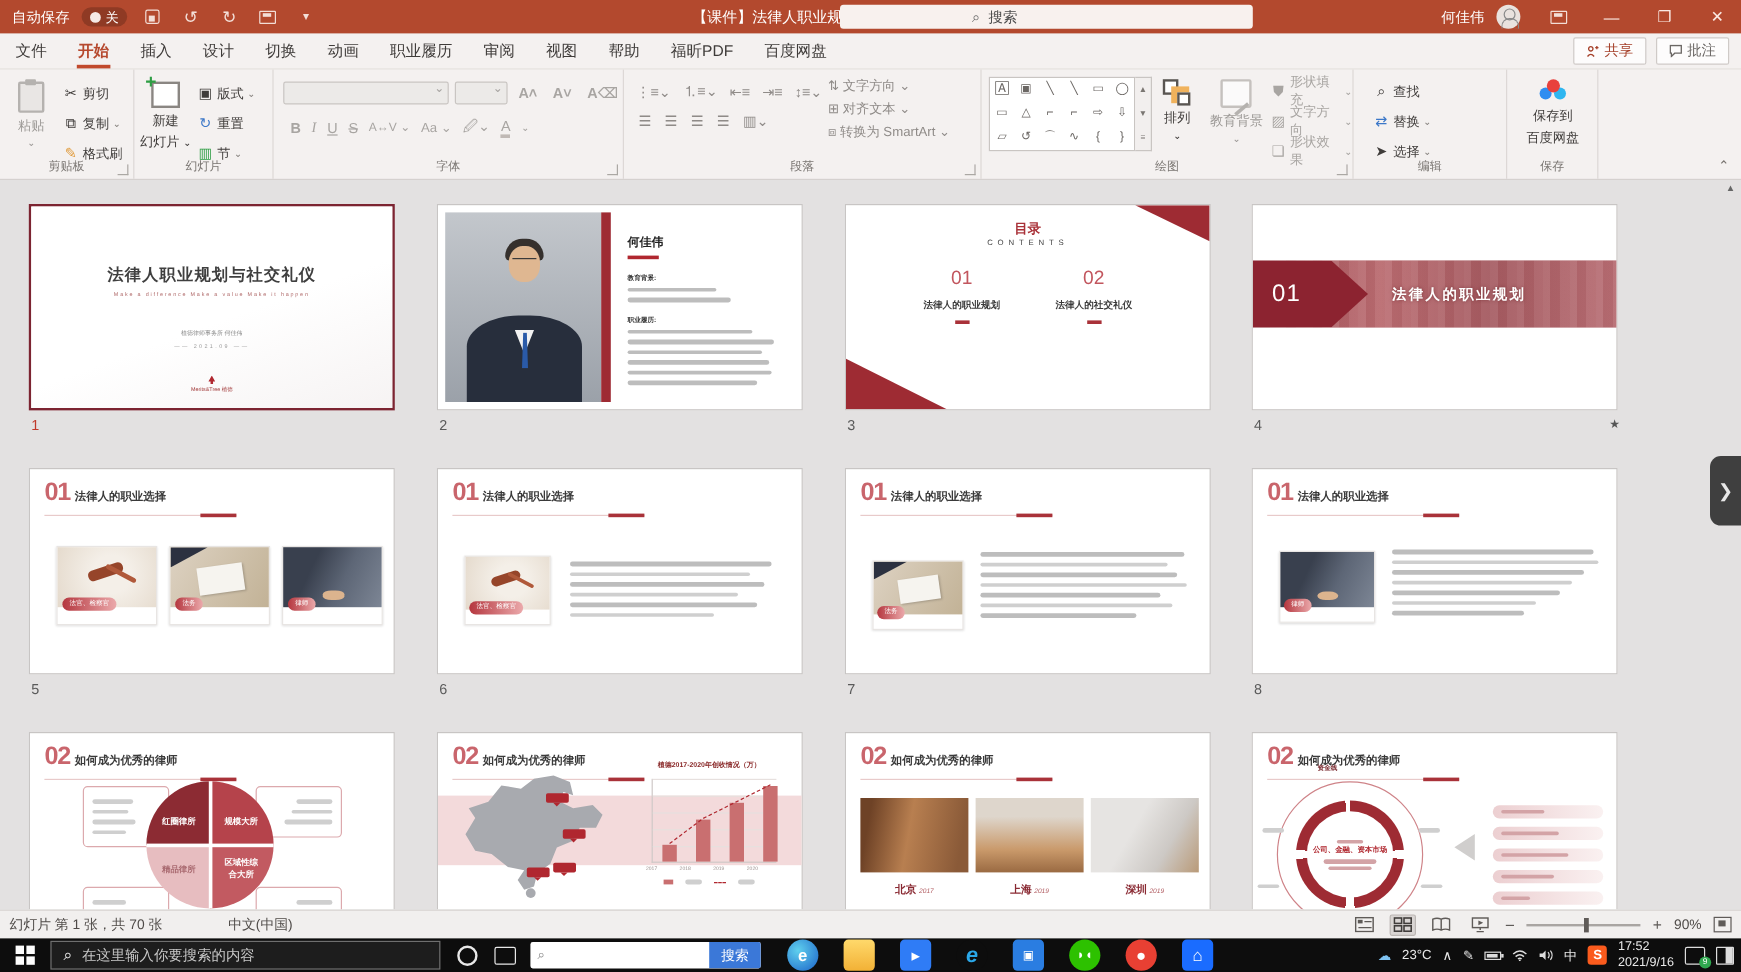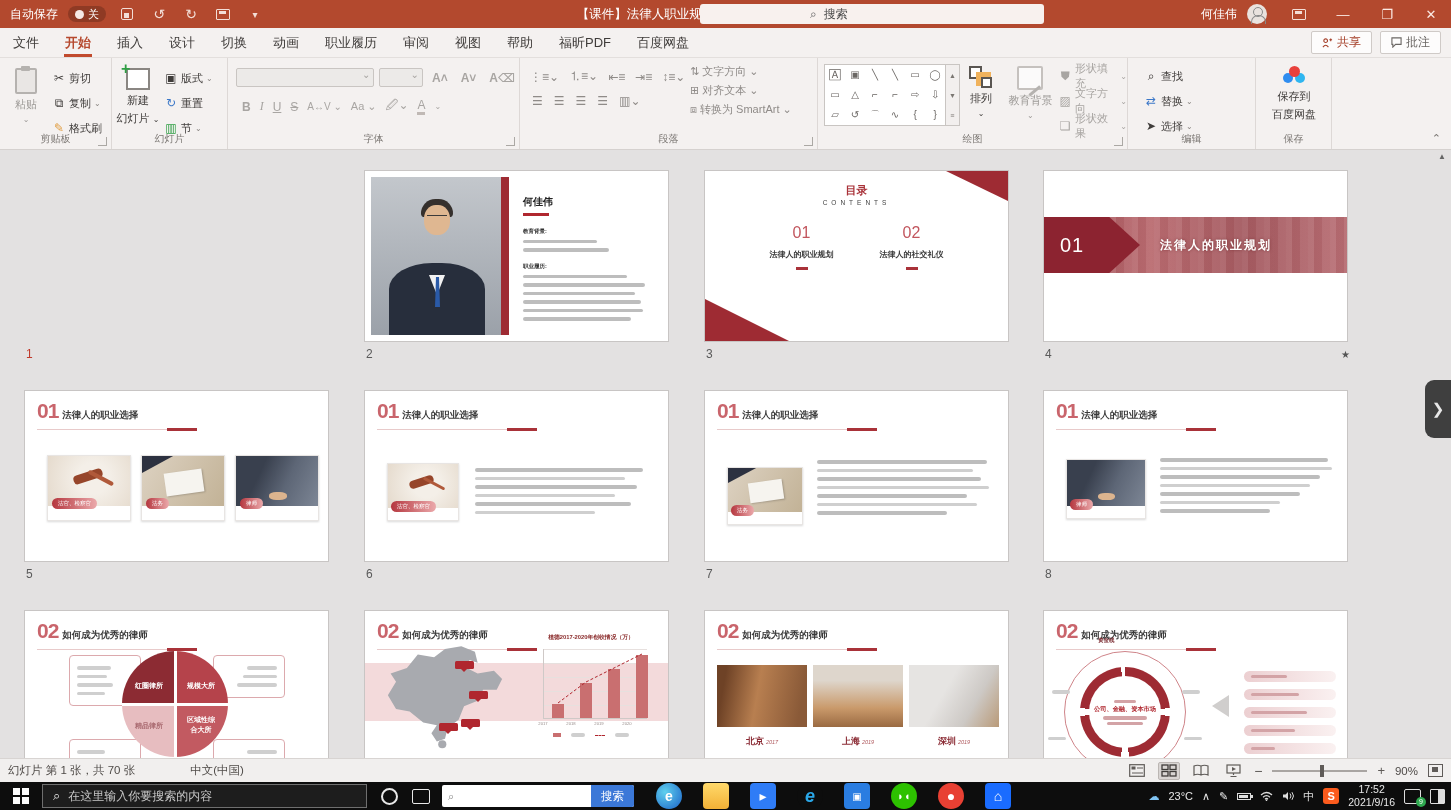--- a/index.html
+++ b/index.html
@@ -201,21 +201,21 @@
   .tk-websearch{width:192px;height:22px;background:#fff;border-radius:2px;display:flex;align-items:center;overflow:hidden;color:#777;}
   .tk-websearch .mag{margin:0 6px;color:#888;font-size:11px;}
   .tk-websearch .go{margin-left:auto;height:22px;background:#3b78d8;color:#fff;display:flex;align-items:center;padding:0 10px;font-size:11.5px;}
   .tk-apps{display:flex;align-items:center;gap:21px;margin-left:22px;}
   .app{width:26px;height:26px;display:flex;align-items:center;justify-content:center;border-radius:4px;font-weight:bold;color:#fff;font-size:14px;}
   .app.round{border-radius:50%;}
   .tray{position:absolute;right:6px;display:flex;align-items:center;gap:9px;font-size:11px;}
   .battery{width:14px;height:7px;border:1px solid #ddd;position:relative;}
   .battery::after{content:"";position:absolute;right:-3px;top:1.5px;width:2px;height:3px;background:#ddd;}
   .battery i{position:absolute;left:1px;top:1px;bottom:1px;width:9px;background:#ddd;}
-  .timeblock{text-align:center;font-size:10.5px;line-height:1.2;}
+  .timeblock{font-size:10.5px;line-height:1.2;}
   .badge-ic{position:relative;width:17px;height:15px;border:1.5px solid #ddd;border-radius:2px;}
   .badge-ic b{position:absolute;right:-6px;bottom:-4px;background:#2fa84f;color:#fff;border-radius:50%;font-size:7px;width:10px;height:10px;line-height:10px;text-align:center;font-weight:normal;}
   .notif-ic{width:15px;height:15px;border:1.5px solid #ddd;border-radius:1px;}
   .notif-ic i{display:block;width:6px;height:100%;background:#ddd;margin-left:auto;}
 </style>
 </head>
 <body>
 
 <div class="titlebar">
   <div class="tb-left">
@@ -488,20 +488,29 @@
     <span class="ribbon-collapse">⌃</span>
   </div>
 </div>
 
 <div class="sorter">
   <span class="scroll-up">▲</span>
   <div class="side-flap">
       <span>❯</span>
     </div>
 
+  <div class="thumb sel" style="left:24px;top:20px;">
+    <div class="s1-wrap">
+      <div class="s1-title">法律人职业规划与社交礼仪</div>
+      <div class="s1-sub">Make a difference Make a value Make it happen</div>
+      <div class="s1-by">植德律师事务所 何佳伟</div>
+      <div class="s1-date">—— 2021.09 ——</div>
+      <div class="s1-logo">Merits&amp;Tree 植德</div>
+    </div>
+  </div>
   <div class="numrow" style="left:26px;top:196px;">
       <span class="n red">1</span>
     </div>
 
   <div class="thumb" style="left:364px;top:20px;">
     <div class="s2-photo">
       <div class="s2-hair"></div>
         <div class="s2-head"></div>
         <div class="s2-glasses"></div>
       <div class="s2-suit"></div>

